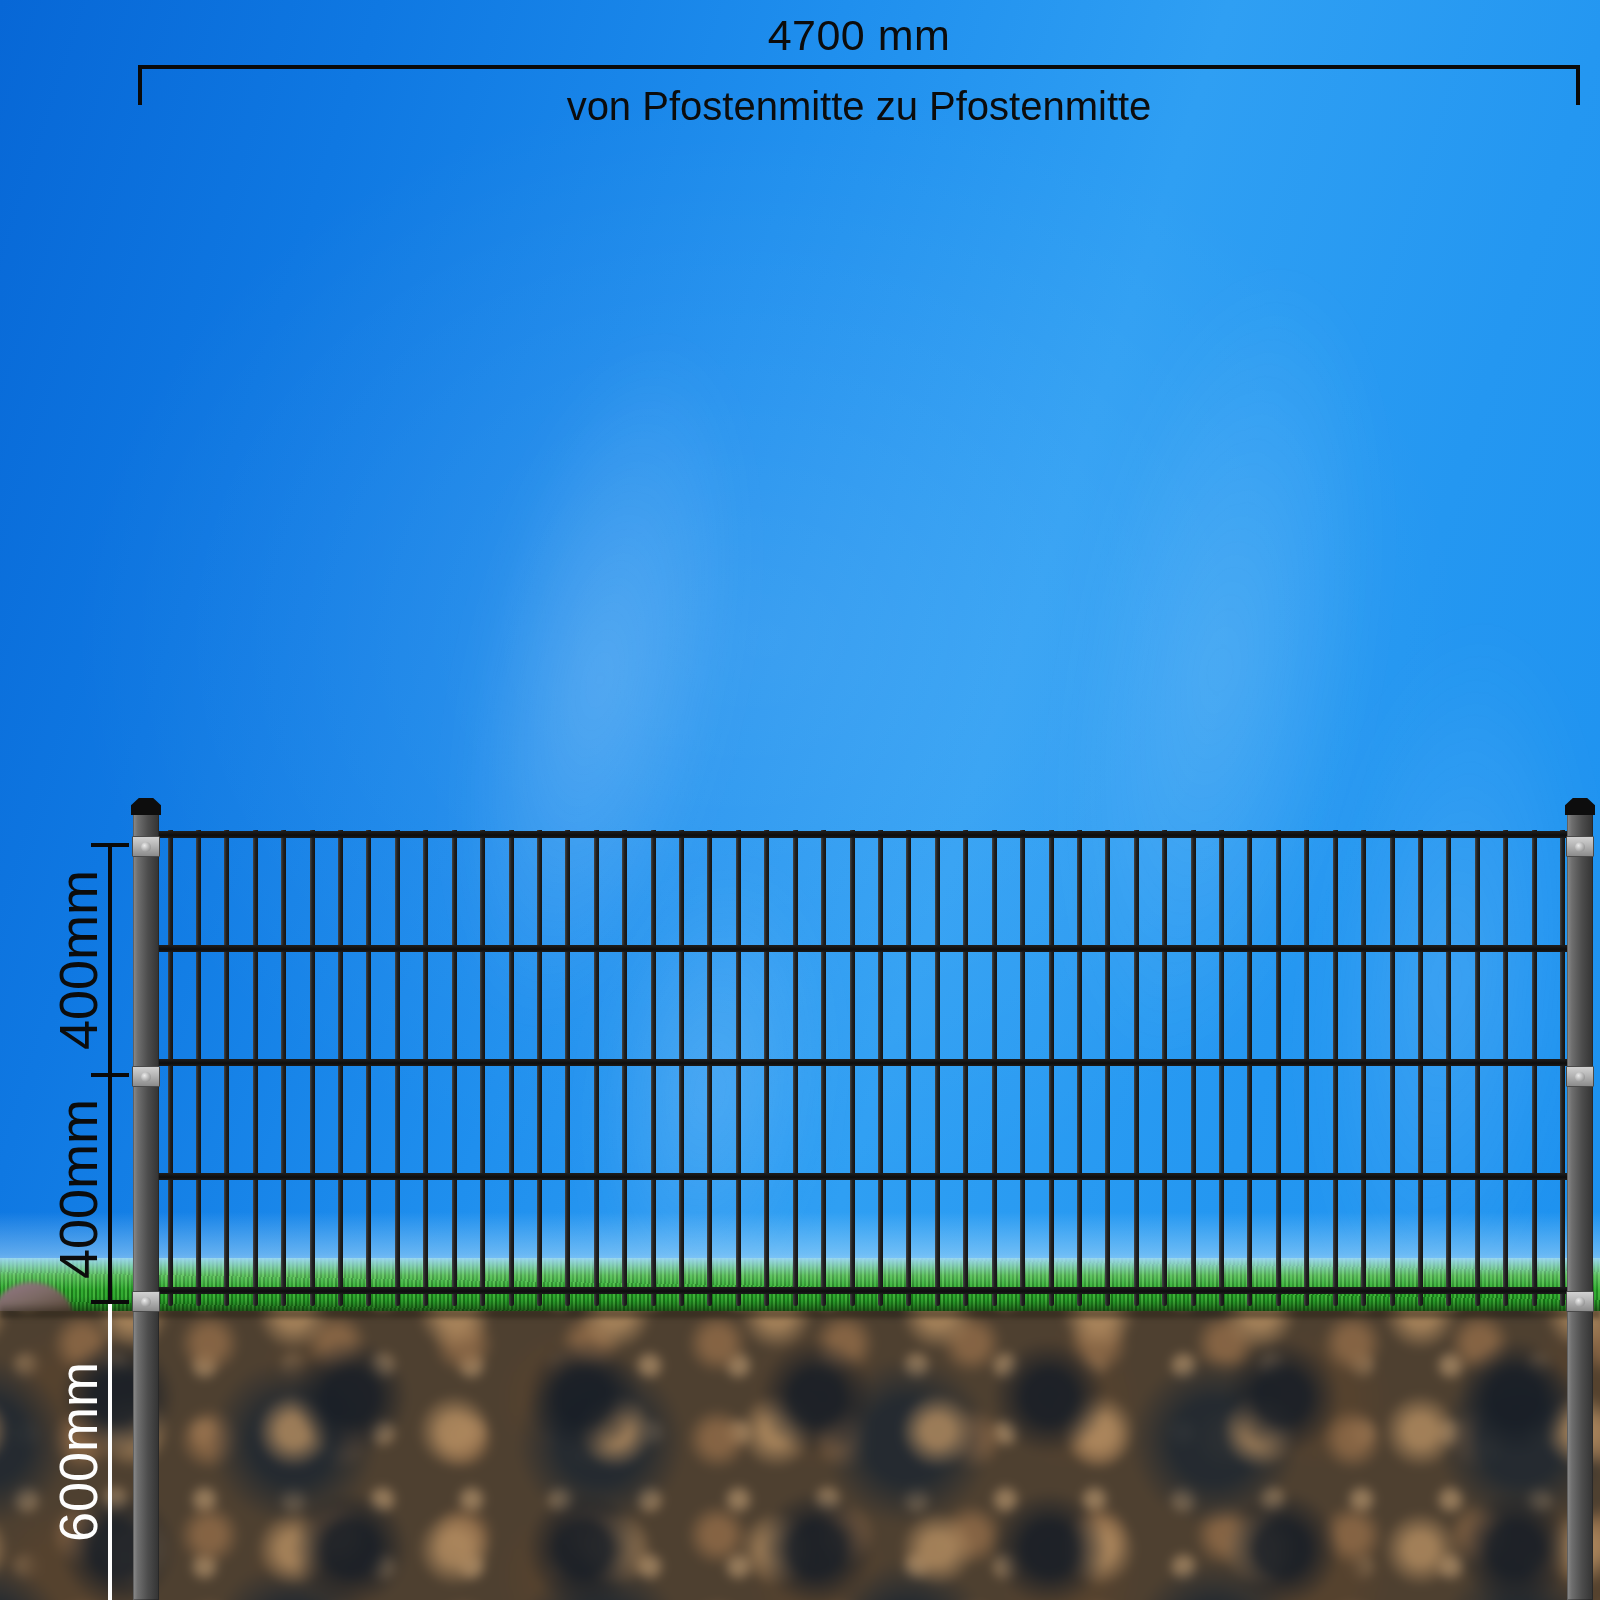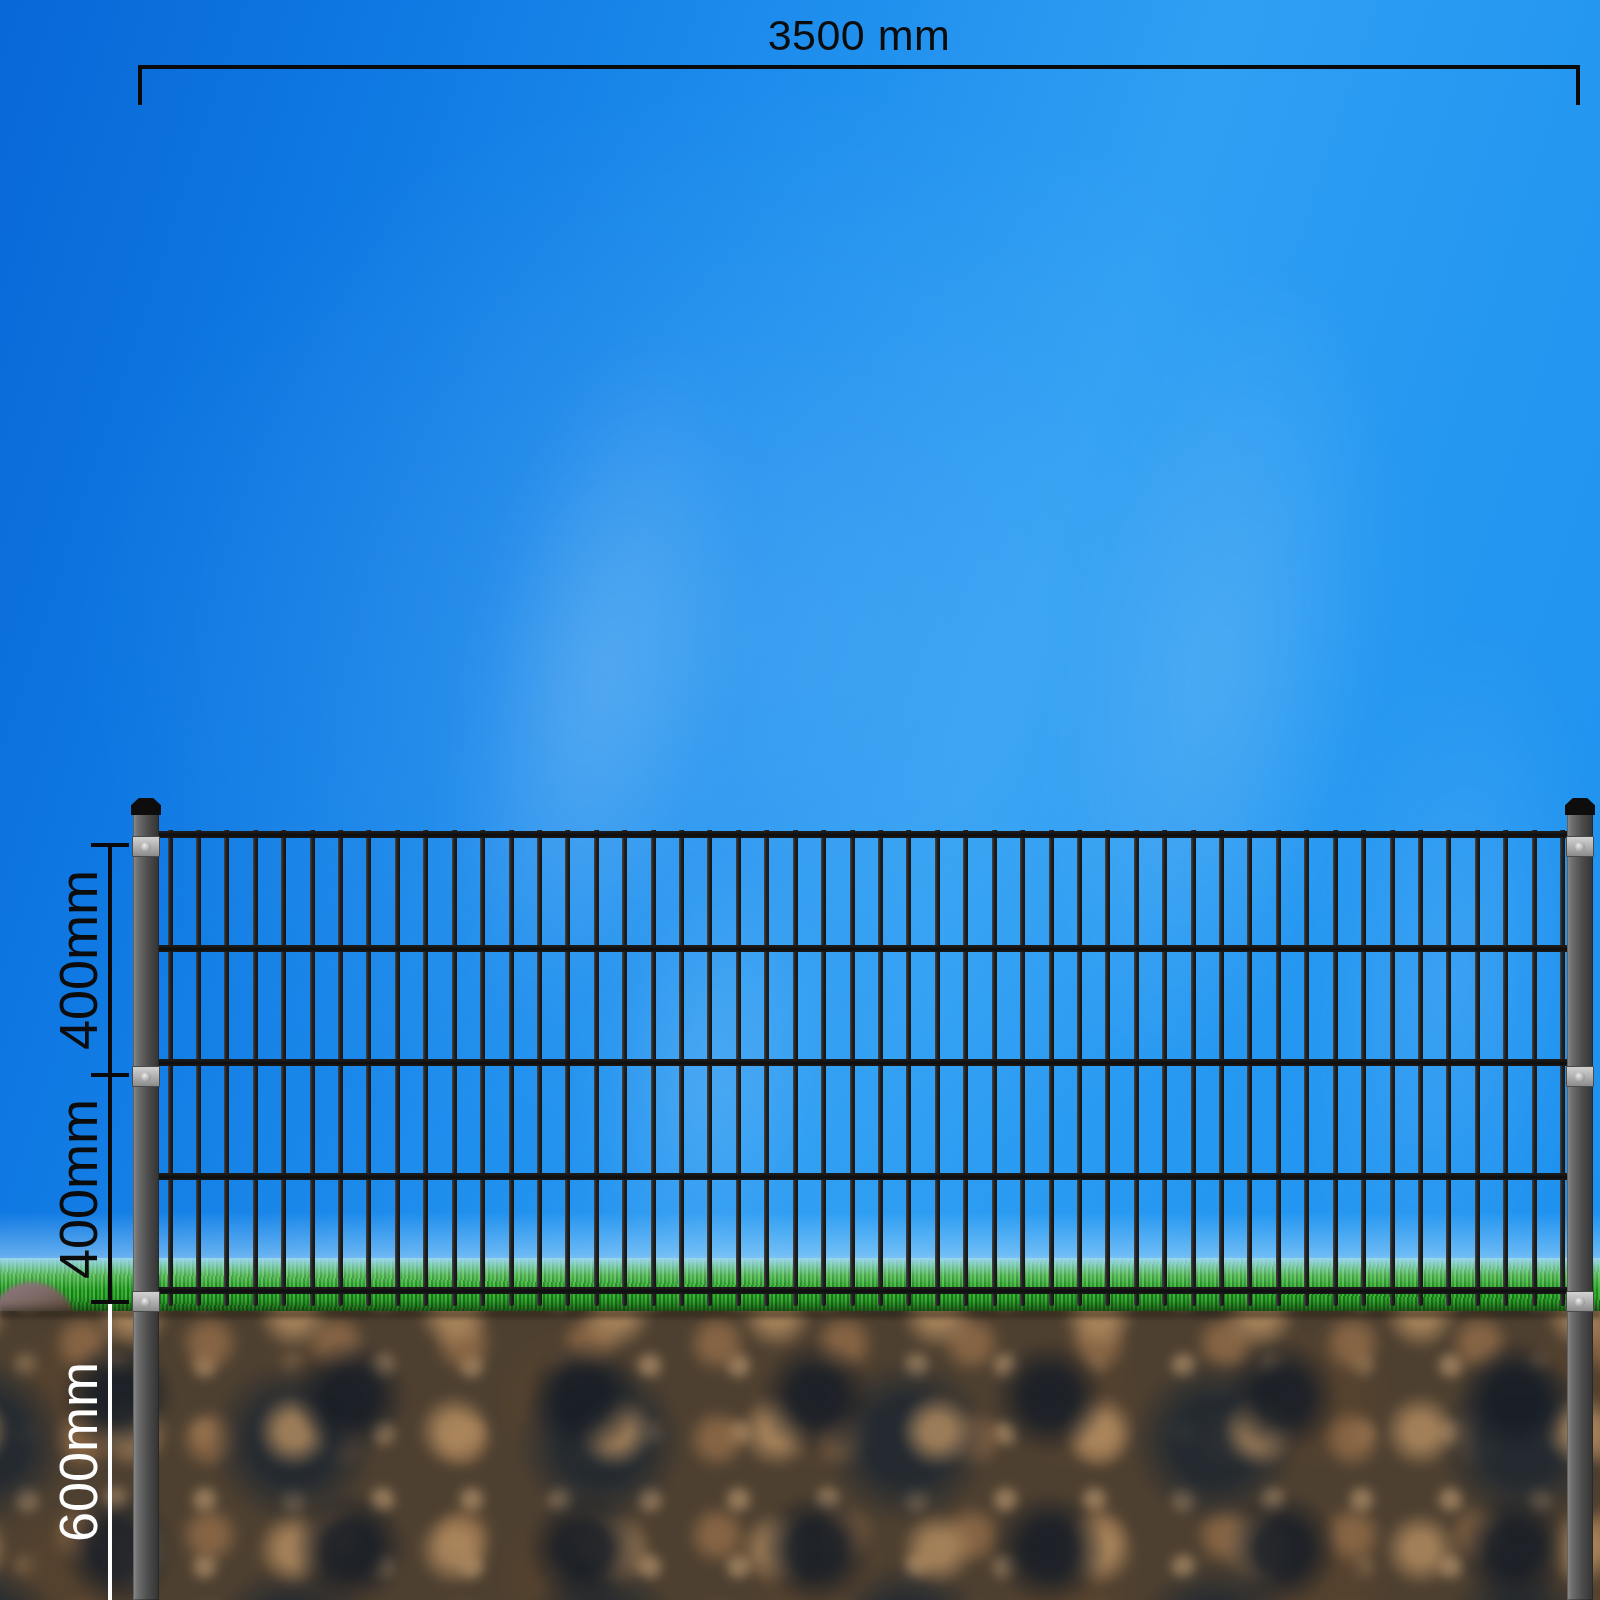--- a/index.html
+++ b/index.html
@@ -218,21 +218,22 @@
         <div class="screw"></div>
       </div>
       <div class="clamp" style="left: 1566px; top: 1291px;">
         <div class="screw"></div>
       </div>
     </div>
 
   <div class="dimtop-line"></div>
   <div class="dimtop-tick t1"></div>
   <div class="dimtop-tick t2"></div>
-  <div class="dimtop-label">3500 mm</div>
+  <div class="dimtop-label">4700 mm</div>
+  <div class="dimtop-sublabel">von Pfostenmitte zu Pfostenmitte</div>
 
   <div class="dimleft-line-black"></div>
   <div class="dimleft-line-white"></div>
   <div class="dimleft-tick k1"></div>
   <div class="dimleft-tick k2"></div>
   <div class="dimleft-tick k3"></div>
   <div class="vlabel p1">400mm</div>
   <div class="vlabel p2">400mm</div>
   <div class="vlabel p3">600mm</div>
 

